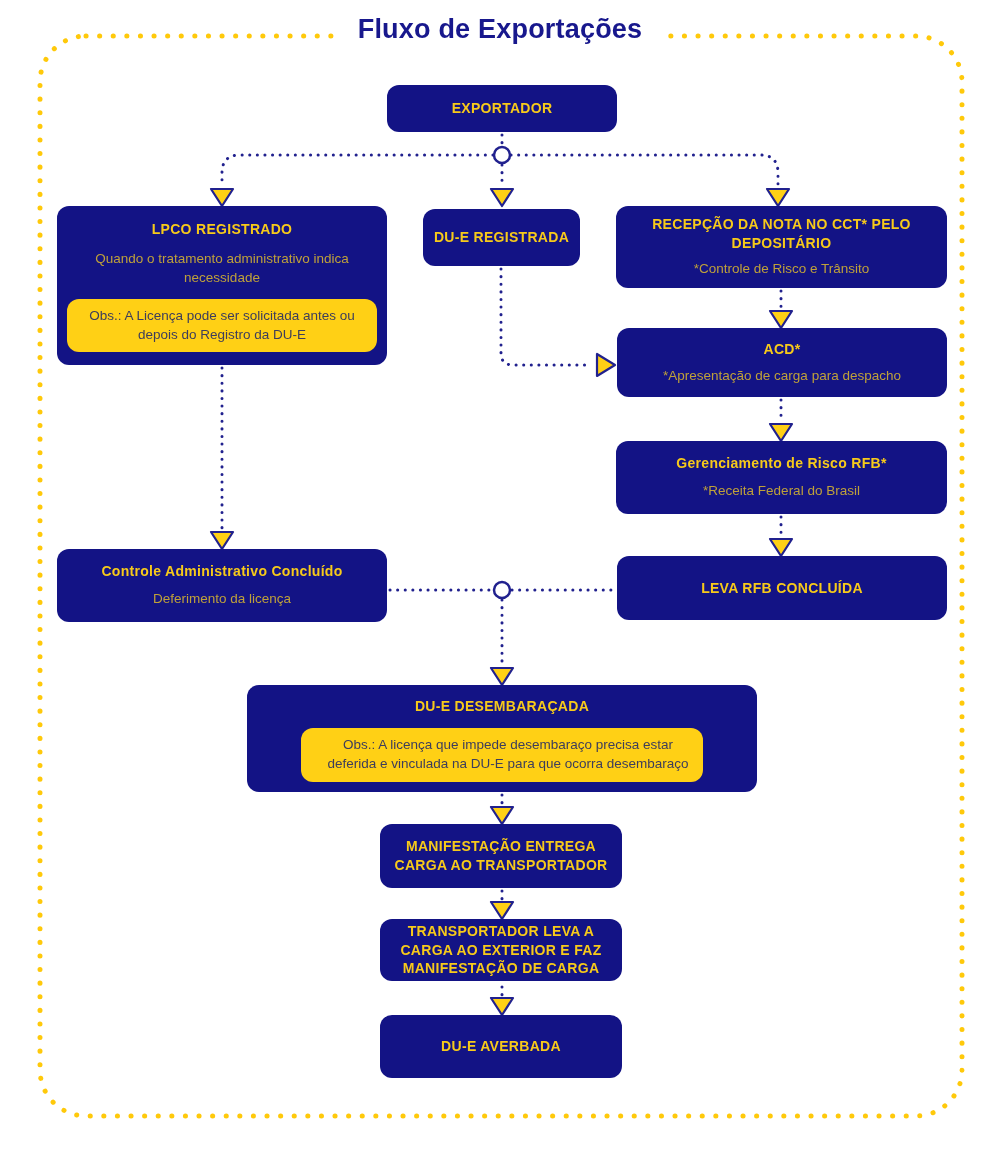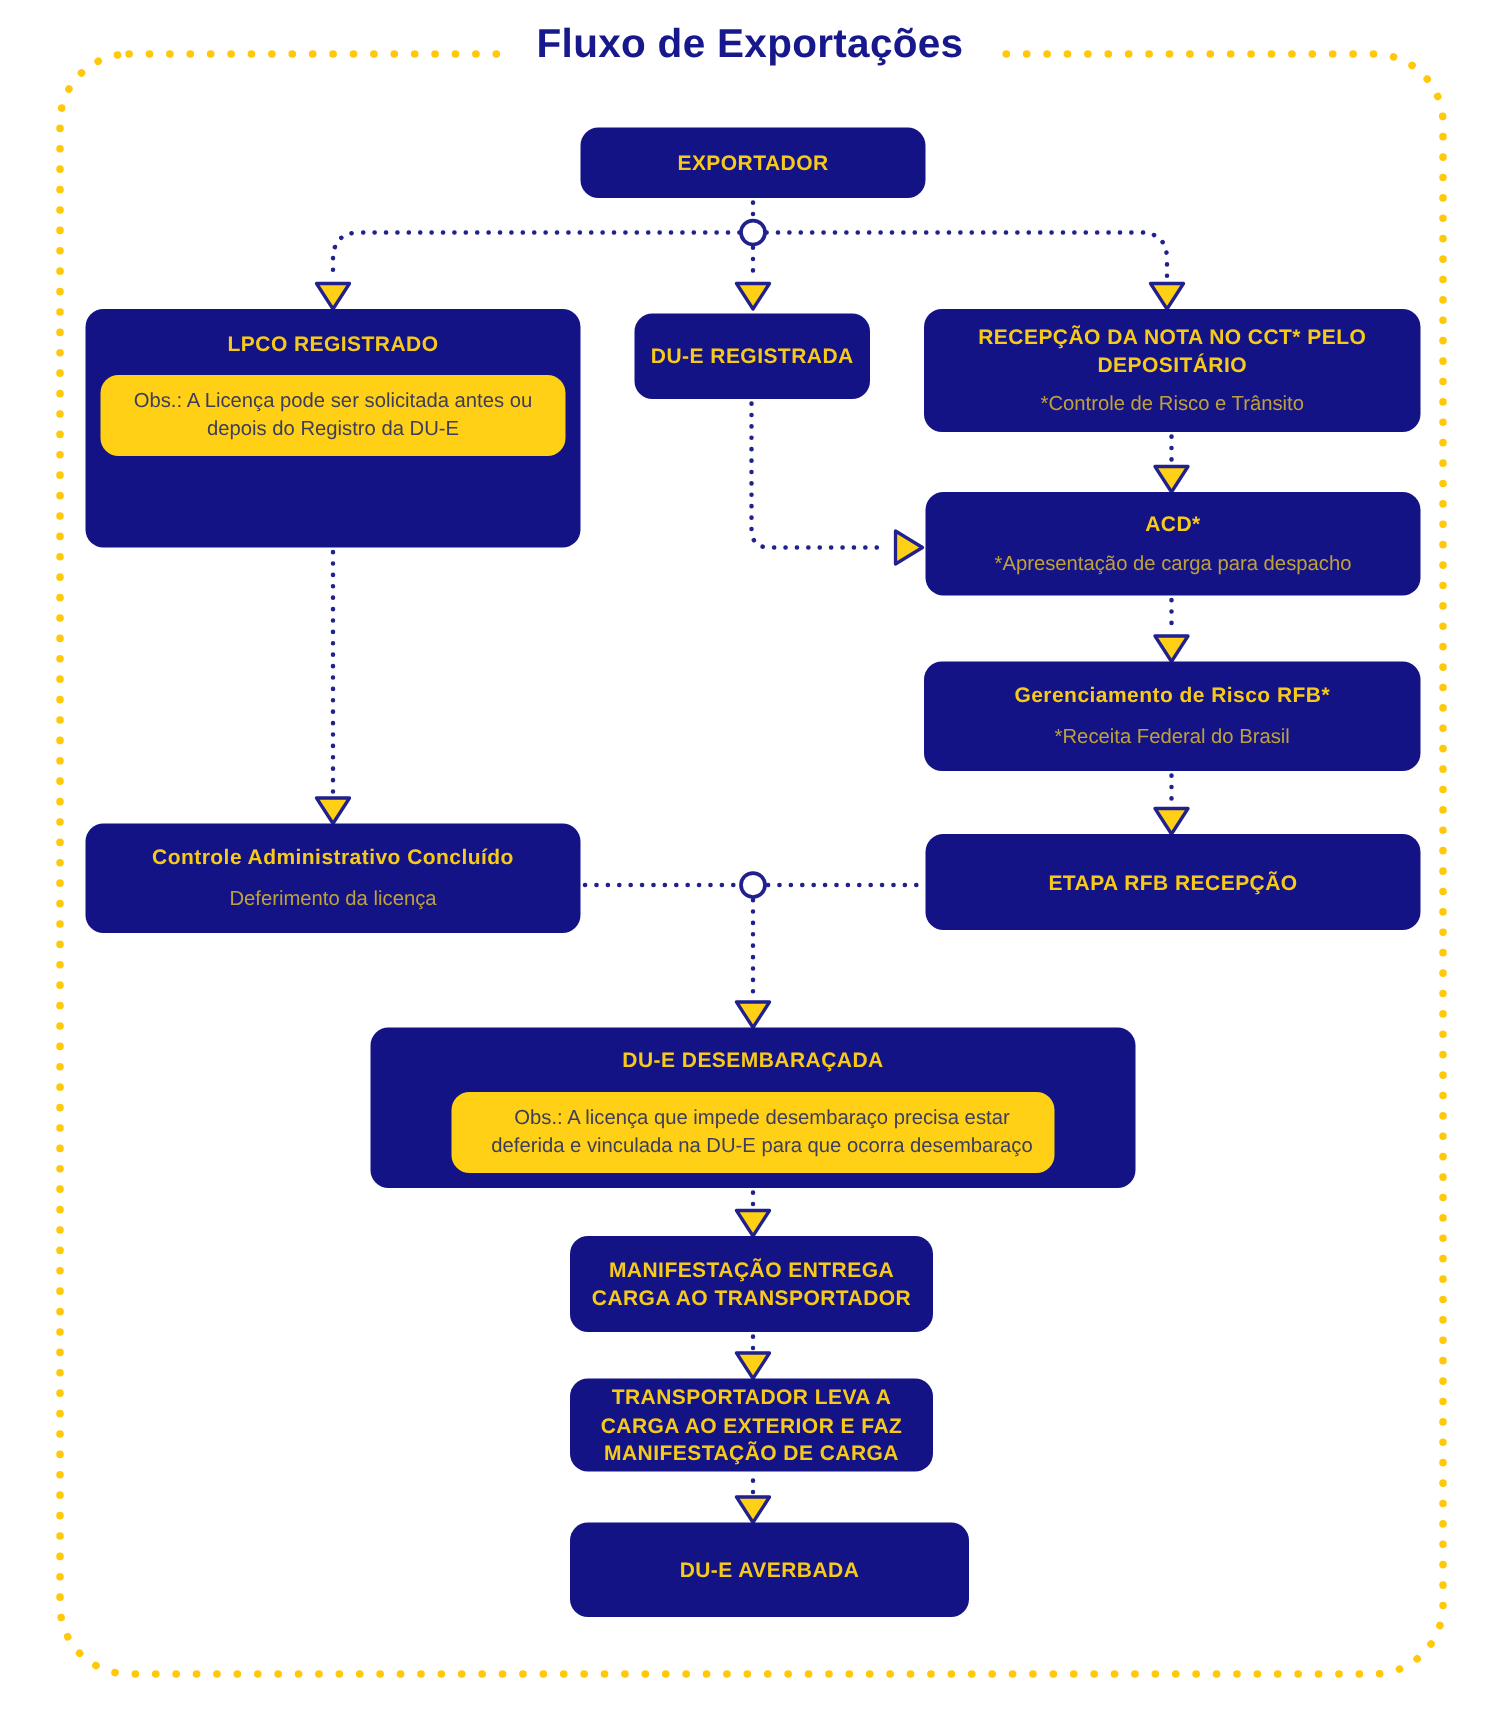--- a/index.html
+++ b/index.html
@@ -45,21 +45,21 @@
   #n-due-registrada{left:423px;top:209px;width:157px;height:57px;}
   #n-recepcao{left:616px;top:206px;width:331px;height:82px;padding:10px 28px;gap:8px;}
   #n-acd{left:617px;top:328px;width:330px;height:69px;padding:20px 14px;gap:8px;}
   #n-gerenciamento{left:616px;top:441px;width:331px;height:73px;padding:8px 14px;gap:9px;}
   #n-etapa-rfb{left:617px;top:556px;width:330px;height:64px;}
   #n-controle{left:57px;top:549px;width:330px;height:73px;padding:8px 14px;gap:9px;}
   #n-desembaracada{left:247px;top:685px;width:510px;height:107px;padding:12px;justify-content:flex-start;gap:12px;}
   #n-desembaracada .note{width:402px;padding-left:24px;}
   #n-depositario{left:380px;top:824px;width:242px;height:64px;padding:6px 14px;}
   #n-transportador{left:380px;top:919px;width:242px;height:62px;padding:6px 16px;}
-  #n-averbada{left:380px;top:1015px;width:266px;height:63px;}
+  #n-averbada{left:380px;top:1015px;width:242px;height:63px;}
 </style>
 </head>
 <body>
 
 <div class="canvas">
 
   <svg class="wires" viewBox="0 0 1000 1150">
 
     <rect x="40" y="36" width="922" height="1080" rx="46" fill="none" stroke="var(--border-yellow)" stroke-width="5" stroke-dasharray="0.1 13.5" stroke-linecap="round"></rect>
 
@@ -113,20 +113,21 @@
   </svg>
 
   <div class="page-title">Fluxo de Exportações</div>
 
   <div class="node" id="n-exportador">
     <div class="node-title">EXPORTADOR</div>
   </div>
 
   <div class="node" id="n-lpco">
     <div class="node-title">LPCO REGISTRADO</div>
+    <div class="node-sub">Quando o tratamento administrativo indica necessidade</div>
     <div class="note">Obs.: A Licença pode ser solicitada antes ou depois do Registro da DU-E</div>
   </div>
 
   <div class="node" id="n-due-registrada">
     <div class="node-title">DU-E REGISTRADA</div>
   </div>
 
   <div class="node" id="n-recepcao">
     <div class="node-title">RECEPÇÃO DA NOTA NO CCT* PELO DEPOSITÁRIO</div>
     <div class="node-sub">*Controle de Risco e Trânsito</div>
@@ -136,21 +137,21 @@
     <div class="node-title">ACD*</div>
     <div class="node-sub">*Apresentação de carga para despacho</div>
   </div>
 
   <div class="node" id="n-gerenciamento">
     <div class="node-title">Gerenciamento de Risco RFB*</div>
     <div class="node-sub">*Receita Federal do Brasil</div>
   </div>
 
   <div class="node" id="n-etapa-rfb">
-    <div class="node-title">ETAPA RFB RECEPÇÃO</div>
+    <div class="node-title">LEVA RFB CONCLUÍDA</div>
   </div>
 
   <div class="node" id="n-controle">
     <div class="node-title">Controle Administrativo Concluído</div>
     <div class="node-sub">Deferimento da licença</div>
   </div>
 
   <div class="node" id="n-desembaracada">
     <div class="node-title">DU-E DESEMBARAÇADA</div>
     <div class="note">Obs.: A licença que impede desembaraço precisa estar deferida e vinculada na DU-E para que ocorra desembaraço</div>

